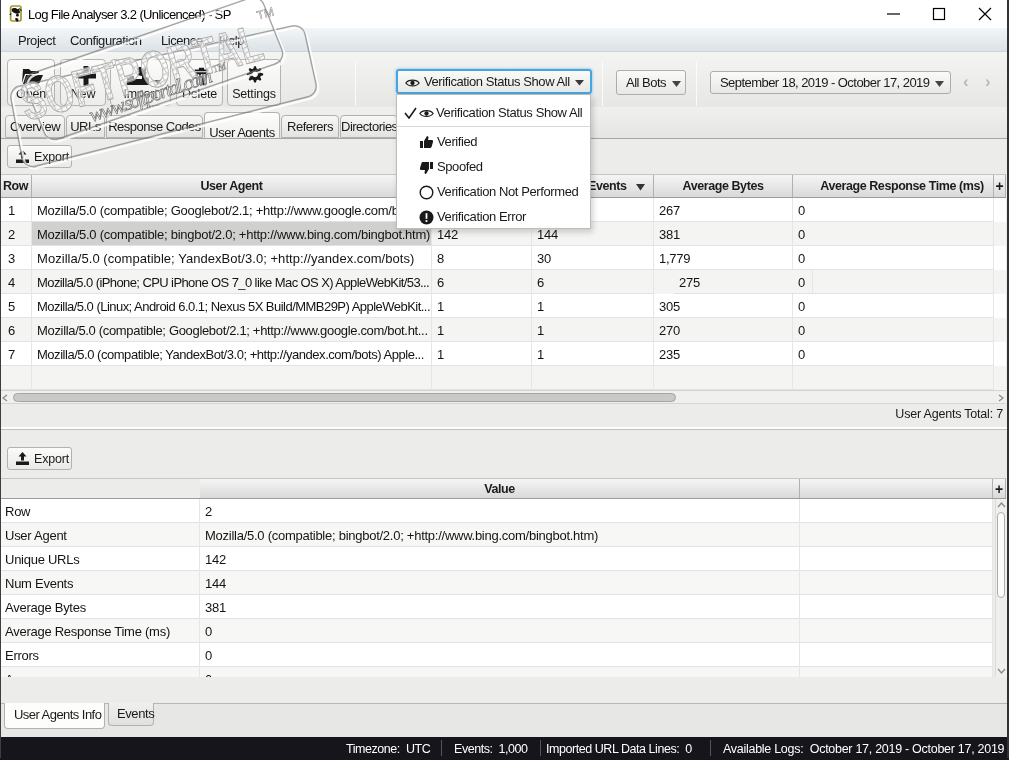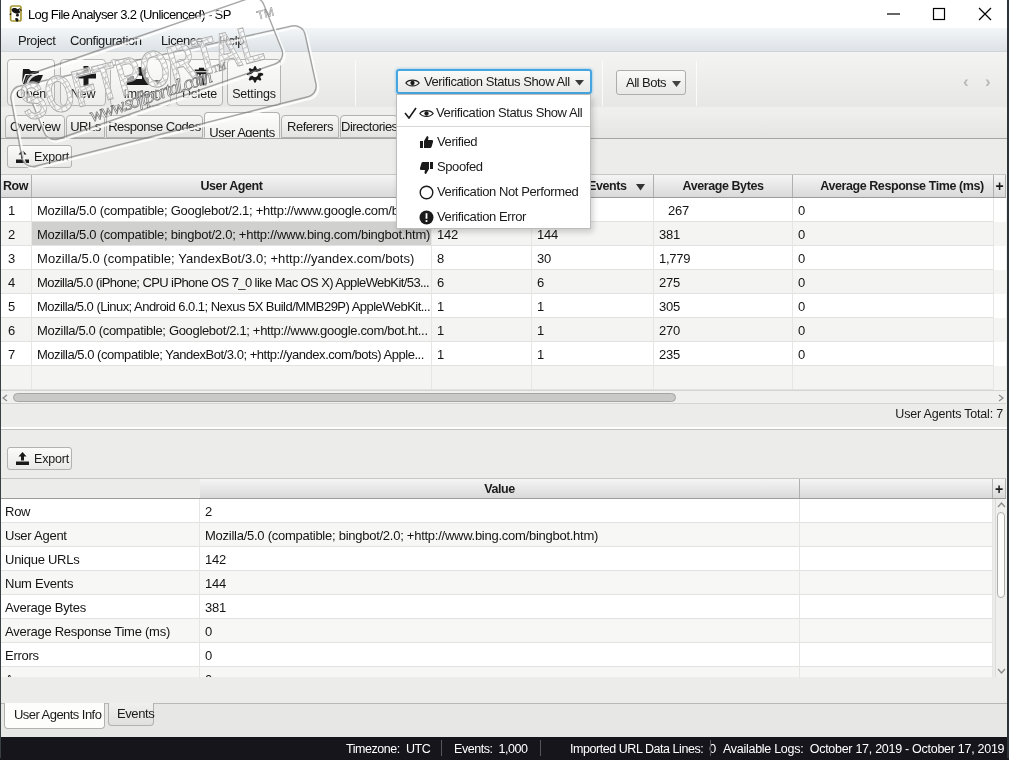--- a/index.html
+++ b/index.html
@@ -120,20 +120,26 @@
       </svg>
   </div>
 
   <div class="abs combo" style="left:616px;top:18px;width:70px;height:25px">
     <span class="abs" style="left:9px;top:4px;letter-spacing:-0.5px">All Bots</span>
     <svg class="abs" style="left:55px;top:10px" width="9" height="6">
         <path d="M0 0 h9 l-4.5 6 z" fill="#444"></path>
       </svg>
   </div>
 
+  <div class="abs combo" style="left:710px;top:19px;width:241px;height:23px">
+    <span class="abs" style="left:9px;top:3px;letter-spacing:-0.55px">September 18, 2019 - October 17, 2019</span>
+    <svg class="abs" style="left:224px;top:9px" width="9" height="6">
+        <path d="M0 0 h9 l-4.5 6 z" fill="#444"></path>
+      </svg>
+  </div>
   <div class="abs" style="left:958px;top:18px;width:20px;height:25px;color:#b9b9b7;font-size:17px;font-weight:bold">
       <span style="position:absolute;left:5px;top:2px">‹</span>
     </div>
   <div class="abs" style="left:980px;top:18px;width:20px;height:25px;color:#b9b9b7;font-size:17px;font-weight:bold">
       <span style="position:absolute;left:5px;top:2px">›</span>
     </div>
 </div>
 
 <div class="abs" id="tabbar">
   <div class="abs tab" style="left:5px;width:60px"><span style="position:relative;top:3px">Overview</span></div>
@@ -173,21 +179,21 @@
         <div class="cell" style="left:32px;width:400px;">
           <span style="position:absolute;left:5px;top:5px;letter-spacing:-0.26px;">Mozilla/5.0 (compatible; Googlebot/2.1; +http://www.google.com/bot.html)</span>
         </div>
         <div class="cell" style="left:432px;width:100px;">
           <span style="position:absolute;left:5px;top:5px;">131</span>
         </div>
         <div class="cell" style="left:532px;width:122px;">
           <span style="position:absolute;left:5px;top:5px;">608</span>
         </div>
         <div class="cell" style="left:654px;width:139px;">
-          <span style="position:absolute;left:14px;top:5px;">267</span>
+          <span style="position:absolute;left:5px;top:5px;">267</span>
         </div>
         <div class="cell" style="left:793px;width:201px;">
           <span style="position:absolute;left:5px;top:5px;">0</span>
         </div>
       </div>
       <div class="abs row" style="left:0;top:24px;width:1006px;height:24px;background:#f4f4f2">
         <div class="cell" style="left:0px;width:32px;">
           <span style="position:absolute;left:8px;top:5px;">2</span>
         </div>
         <div class="cell" style="left:32px;width:400px;background:#d0d0ce;">
@@ -232,21 +238,21 @@
         </div>
         <div class="cell" style="left:32px;width:400px;">
           <span style="position:absolute;left:5px;top:5px;letter-spacing:-0.59px;">Mozilla/5.0 (iPhone; CPU iPhone OS 7_0 like Mac OS X) AppleWebKit/53...</span>
         </div>
         <div class="cell" style="left:432px;width:100px;">
           <span style="position:absolute;left:5px;top:5px;">6</span>
         </div>
         <div class="cell" style="left:532px;width:122px;">
           <span style="position:absolute;left:5px;top:5px;">6</span>
         </div>
-        <div class="cell" style="left:654px;width:139px;">
+        <div class="cell" style="left:674px;width:139px;">
           <span style="position:absolute;left:5px;top:5px;">275</span>
         </div>
         <div class="cell" style="left:793px;width:201px;">
           <span style="position:absolute;left:5px;top:5px;">0</span>
         </div>
       </div>
       <div class="abs row" style="left:0;top:96px;width:1006px;height:24px;background:#ffffff">
         <div class="cell" style="left:0px;width:32px;">
           <span style="position:absolute;left:8px;top:5px;">5</span>
         </div>
@@ -447,21 +453,21 @@
   <div class="abs" style="left:108px;top:-1px;width:46px;height:23px;background:linear-gradient(#f0f0ee,#e0e0de);border:1px solid #b2b2b0;border-top:none;border-radius:0 0 4px 4px;font-size:13px;letter-spacing:-0.4px">
       <span style="position:absolute;left:8px;top:3px">Events</span>
     </div>
 </div>
 
 <div class="abs" id="statusbar">
   <span class="s" style="left:346px">Timezone:&nbsp; UTC</span>
   <span class="sep" style="left:441px"></span>
   <span class="s" style="left:454px">Events:&nbsp; 1,000</span>
   <span class="sep" style="left:540px"></span>
-  <span class="s" style="left:570px">Imported URL Data Lines:&nbsp; 0</span>
+  <span class="s" style="left:546px">Imported URL Data Lines:&nbsp; 0</span>
   <span class="sep" style="left:710px"></span>
   <span class="s" style="left:723px;letter-spacing:-0.28px">Available Logs:&nbsp; October 17, 2019 - October 17, 2019</span>
 </div>
 
 <div class="abs" style="left:0;top:0;width:1px;height:760px;background:#3a3f45"></div>
 <div class="abs" style="left:1007px;top:0;width:2px;height:760px;background:#2e333a"></div>
 <div class="abs" style="left:0;top:758px;width:1009px;height:2px;background:#15151b"></div>
 <svg class="abs" id="wmark" style="left:0;top:0" width="360" height="200" viewBox="0 0 360 200">
   <defs>
     <pattern id="chk" width="5.2" height="5.2" patternUnits="userSpaceOnUse" patternTransform="rotate(-14.5)">

